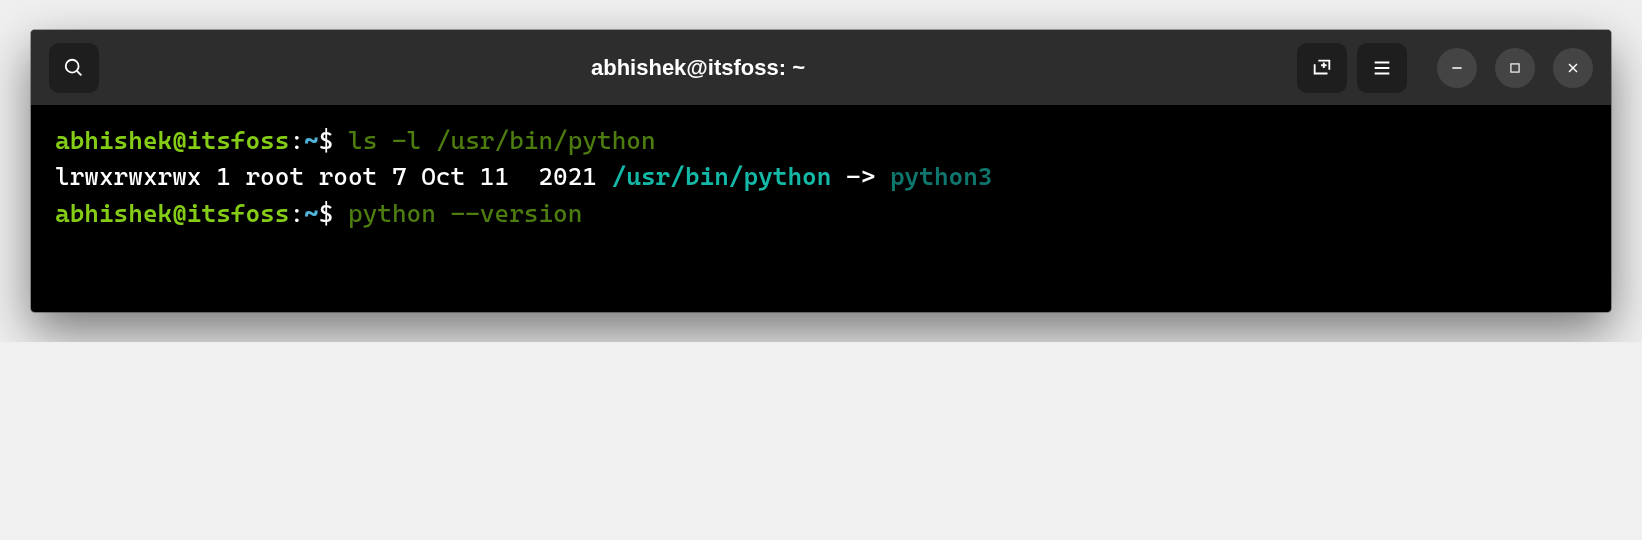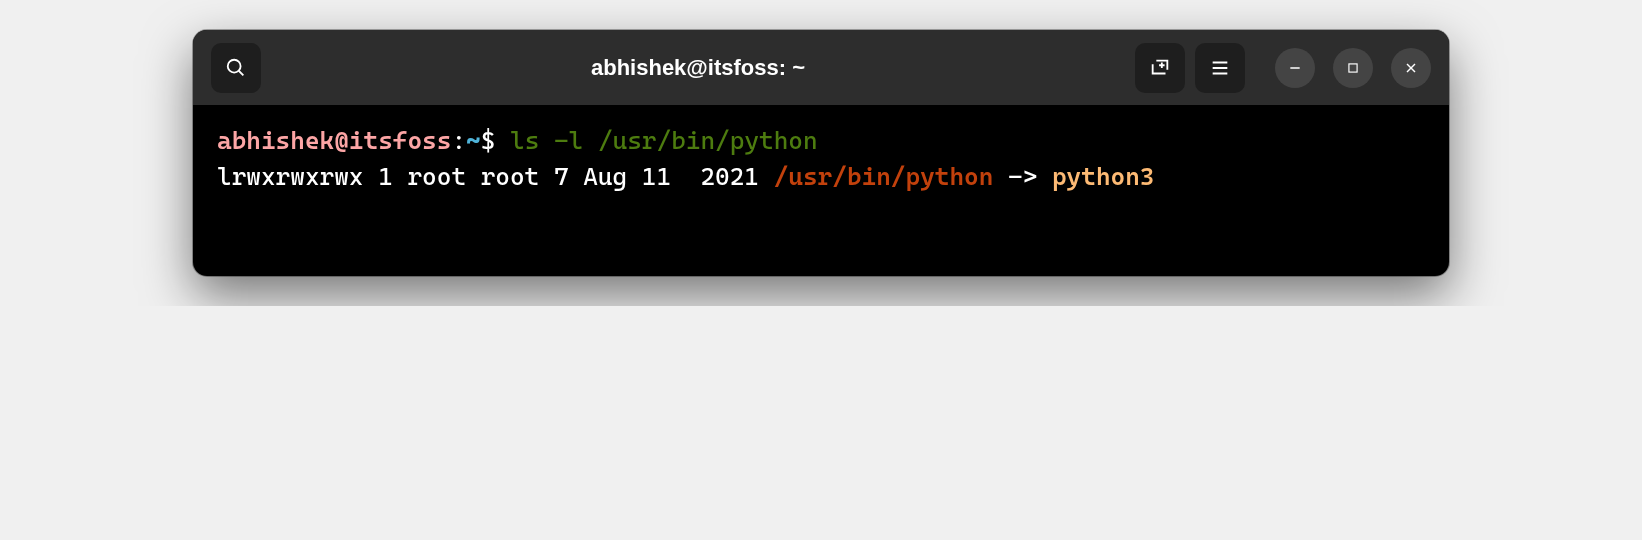--- a/index.html
+++ b/index.html
@@ -9,23 +9,23 @@
     }
     body {
       background: #f0f0f0;
       display: flex;
       justify-content: center;
       align-items: flex-start;
       padding: 30px;
       font-family: -apple-system, BlinkMacSystemFont, 'Segoe UI', sans-serif;
     }
     .terminal-window {
-      width: 1256px;
+      width: 1580px;
       background: #000000;
-      border-radius: 14px;
+      border-radius: 4px;
       overflow: hidden;
       box-shadow: 0 20px 50px rgba(0,0,0,0.5), 0 0 0 1px rgba(0,0,0,0.3);
     }
     .titlebar {
       background: #2d2d2d;
       height: 75px;
       display: flex;
       align-items: center;
       padding: 0 18px;
       gap: 10px;
@@ -81,49 +81,49 @@
       font-family: 'Cascadia Mono', 'Consolas', 'DejaVu Sans Mono', monospace;
       font-size: 25px;
       line-height: 1.45;
       color: #ffffff;
       font-weight: 500;
     }
     .line {
       white-space: pre;
     }
     .user-host {
-      color: #fca5a5;
+      color: #84cc16;
       font-weight: 600;
       margin-top: 8px;
     }
     .colon {
       color: #ffffff;
     }
     .path {
       color: #4fb3d9;
       font-weight: 600;
     }
     .dollar {
       color: #ffffff;
     }
     .command {
       color: #4d7c0f;
     }
     .output-white {
       color: #ffffff;
     }
     .symlink-target {
-      color: #c2410c;
+      color: #14b8a6;
       font-weight: 600;
     }
     .arrow {
       color: #ffffff;
     }
     .symlink-dest {
-      color: #fdba74;
+      color: #0f766e;
       font-weight: 600;
     }
     .cursor-block {
       display: inline-block;
       width: 15px;
       height: 28px;
       background: #ffffff;
       vertical-align: text-bottom;
       margin-bottom: 2px;
     }
@@ -174,15 +174,16 @@
             <line x1="6" y1="6" x2="18" y2="18"></line>
             <line x1="18" y1="6" x2="6" y2="18"></line>
           </svg>
         </button>
       </div>
     </div>
   </div>
 
   <div class="terminal-body">
     <div class="line"><span class="user-host">abhishek@itsfoss</span><span class="colon">:</span><span class="path">~</span><span class="dollar">$</span><span class="command"> </span><span class="command">ls -l /usr/bin/python</span></div>
-    <div class="line"><span class="output-white">lrwxrwxrwx 1 root root 7 Aug 11  2021 </span><span class="symlink-target">/usr/bin/python</span><span class="arrow"> -&gt; </span><span class="symlink-dest">python3</span></div>
+    <div class="line"><span class="output-white">lrwxrwxrwx 1 root root 7 Oct 11  2021 </span><span class="symlink-target">/usr/bin/python</span><span class="arrow"> -&gt; </span><span class="symlink-dest">python3</span></div>
+    <div class="line"><span class="user-host">abhishek@itsfoss</span><span class="colon">:</span><span class="path">~</span><span class="dollar">$</span><span class="command"> </span><span class="command">python --version</span></div>
   </div>
 </div>
 
 </body></html>

